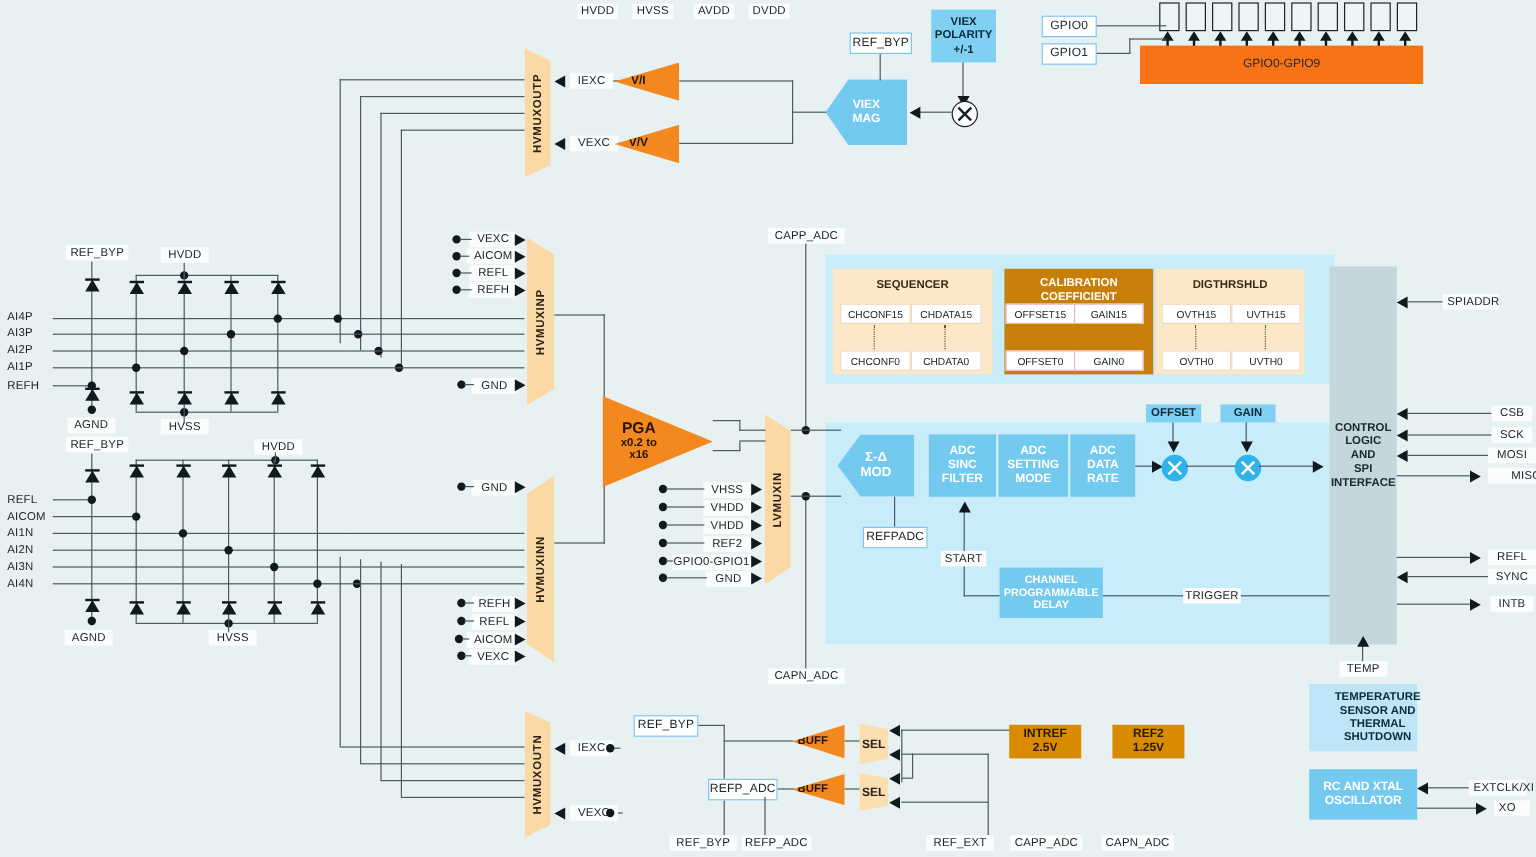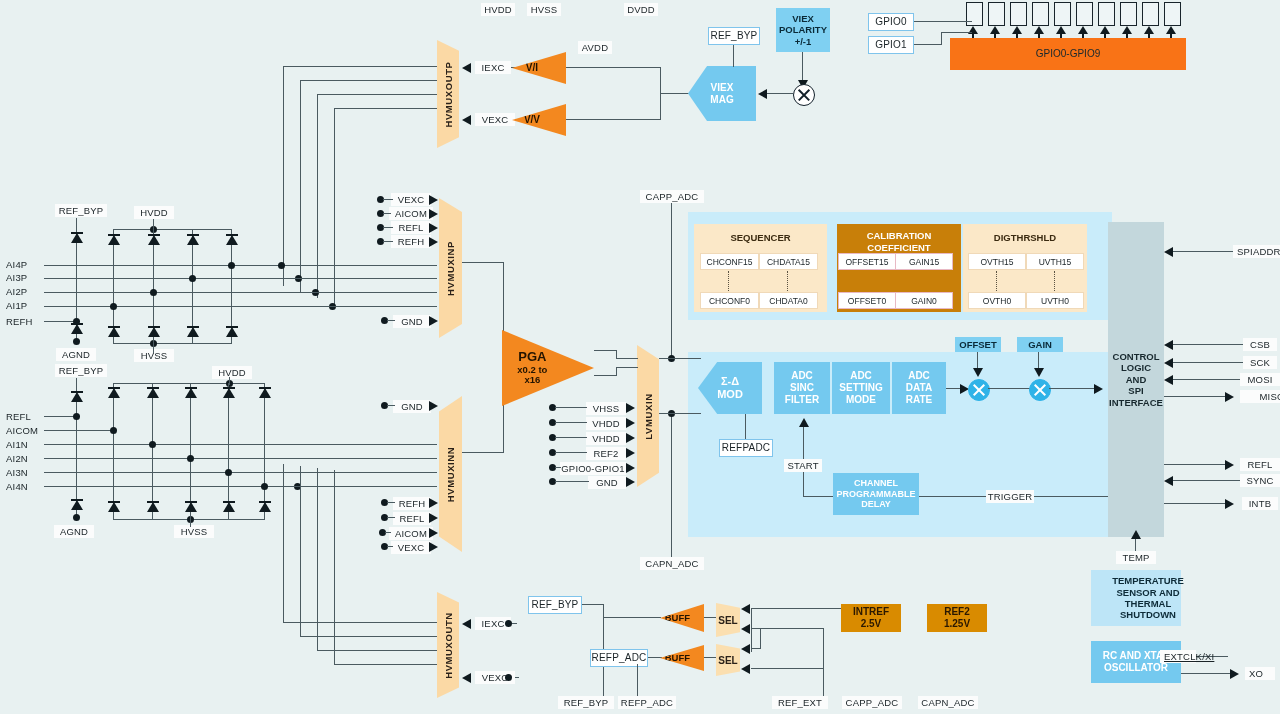--- a/index.html
+++ b/index.html
@@ -115,21 +115,21 @@
     border-left:5px solid transparent;border-right:5px solid transparent;border-top:8px solid #0f1a1f;}
   .biarrow .st{position:absolute;left:5px;top:6px;width:2px;bottom:6px;background:#0f1a1f;}
 </style>
 </head>
 <body>
 
 <div id="stage">
 
   <div class="lbl" style="left:481px;top:3px;width:34px;">HVDD</div>
   <div class="lbl" style="left:527px;top:3px;width:34px;">HVSS</div>
-  <div class="lbl" style="left:578px;top:3px;width:34px;margin-top:38px;">AVDD</div>
+  <div class="lbl" style="left:578px;top:3px;width:34px;">AVDD</div>
   <div class="lbl" style="left:624px;top:3px;width:34px;">DVDD</div>
 
   <div class="gpad" style="left:966px;top:2px;"></div>
   <div class="gpad" style="left:988px;top:2px;"></div>
   <div class="gpad" style="left:1010px;top:2px;"></div>
   <div class="gpad" style="left:1032px;top:2px;"></div>
   <div class="gpad" style="left:1054px;top:2px;"></div>
   <div class="gpad" style="left:1076px;top:2px;"></div>
   <div class="gpad" style="left:1098px;top:2px;"></div>
   <div class="gpad" style="left:1120px;top:2px;"></div>
@@ -645,21 +645,21 @@
   <div class="blk slate" style="left:1108px;top:222px;width:56px;height:315px;flex-direction:column;font-size:9.5px;">
     <div>CONTROL</div>
     <div>LOGIC</div>
     <div>AND</div>
     <div>SPI</div>
     <div>INTERFACE</div>
   </div>
 
   <div class="arrowL" style="left:1164px;top:247px;"></div>
   <div class="wire h" style="left:1173px;top:251px;width:65px;"></div>
-  <div class="lbl" style="left:1233px;top:245px;width:47px;justify-content:flex-start;">SPIADDR</div>
+  <div class="lbl" style="left:1202px;top:245px;width:47px;justify-content:flex-start;">SPIADDR</div>
 
   <div class="arrowL" style="left:1164px;top:340px;"></div>
   <div class="wire h" style="left:1173px;top:344px;width:70px;"></div>
   <div class="lbl" style="left:1243px;top:338px;width:34px;">CSB</div>
 
   <div class="arrowL" style="left:1164px;top:358px;"></div>
   <div class="wire h" style="left:1173px;top:362px;width:70px;"></div>
   <div class="lbl" style="left:1243px;top:356px;width:34px;">SCK</div>
 
   <div class="arrowL" style="left:1164px;top:375px;"></div>
@@ -691,21 +691,21 @@
     <div>THERMAL</div>
     <div>SHUTDOWN</div>
   </div>
 
   <div class="blk blue" style="left:1091px;top:641px;width:90px;height:42px;flex-direction:column;">
     <div>RC AND XTAL</div>
     <div>OSCILLATOR</div>
   </div>
   <div class="arrowL" style="left:1181px;top:652px;"></div>
   <div class="wire h" style="left:1190px;top:656px;width:38px;"></div>
-  <div class="lbl" style="left:1160px;top:650px;width:36px;justify-content:flex-start;text-decoration:underline;">EXTCLK/XI</div>
+  <div class="lbl" style="left:1224px;top:650px;width:48px;justify-content:flex-start;">EXTCLK/XI</div>
   <div class="wire h" style="left:1181px;top:673px;width:50px;"></div>
   <div class="arrowR" style="left:1230px;top:669px;"></div>
   <div class="lbl" style="left:1245px;top:667px;width:30px;justify-content:flex-start;">XO</div>
 
   <div class="trap down" style="left:437px;top:592px;width:22px;height:106px;">
     <span class="vtxt">HVMUXOUTN</span>
   </div>
   <div class="wire h" style="left:283px;top:622px;width:154px;"></div>
   <div class="wire h" style="left:300px;top:636px;width:137px;"></div>
   <div class="wire h" style="left:317px;top:650px;width:120px;"></div>

